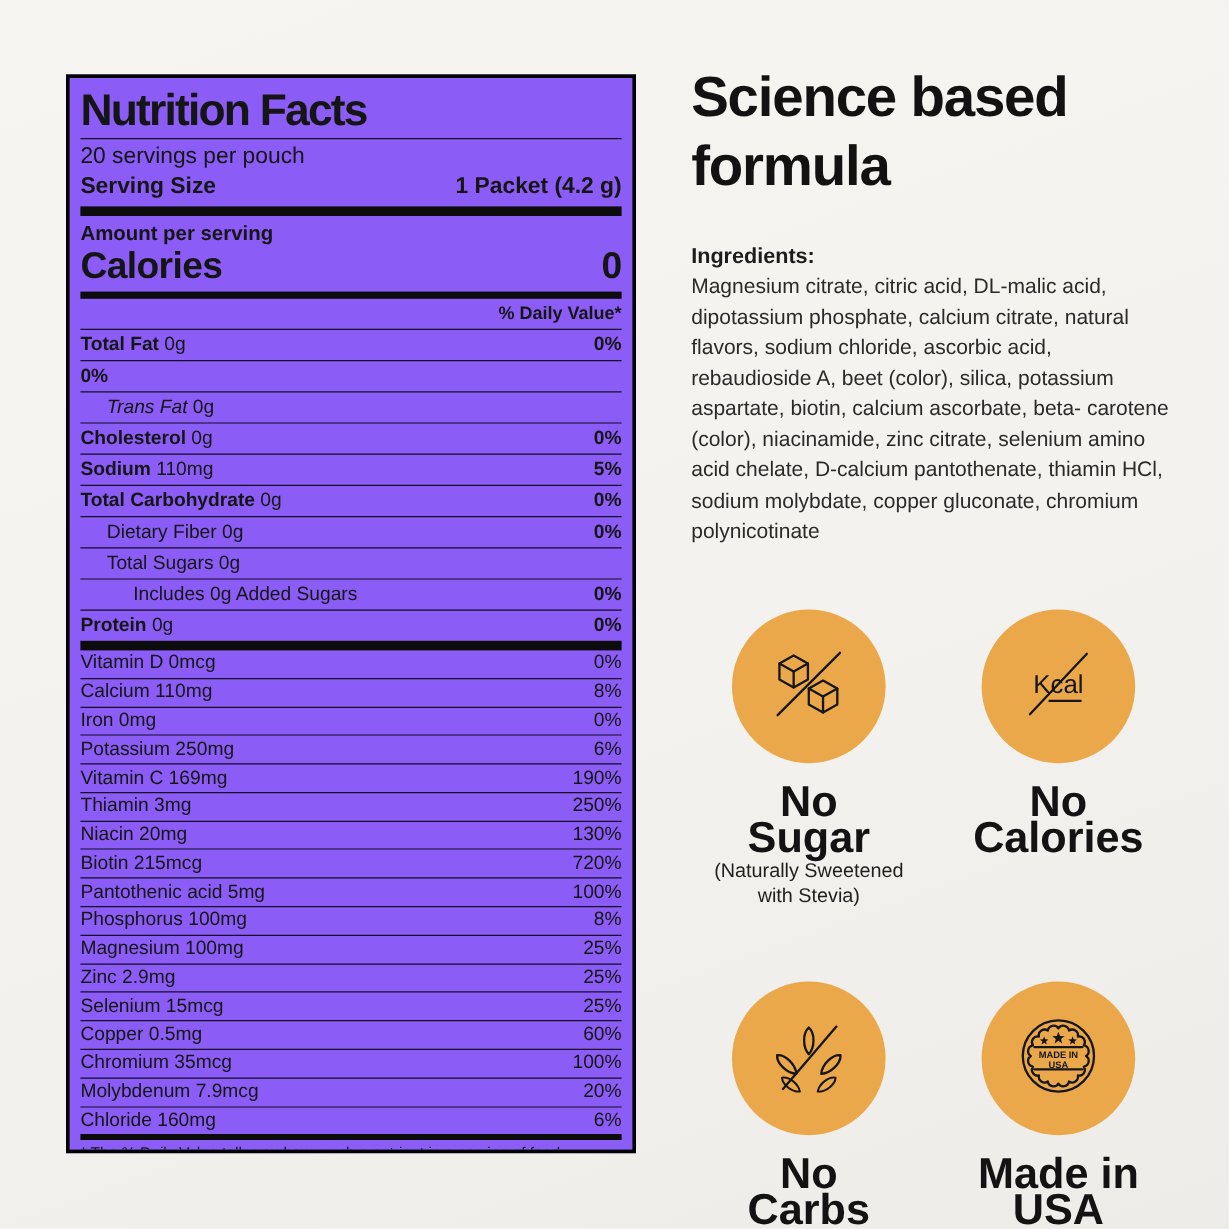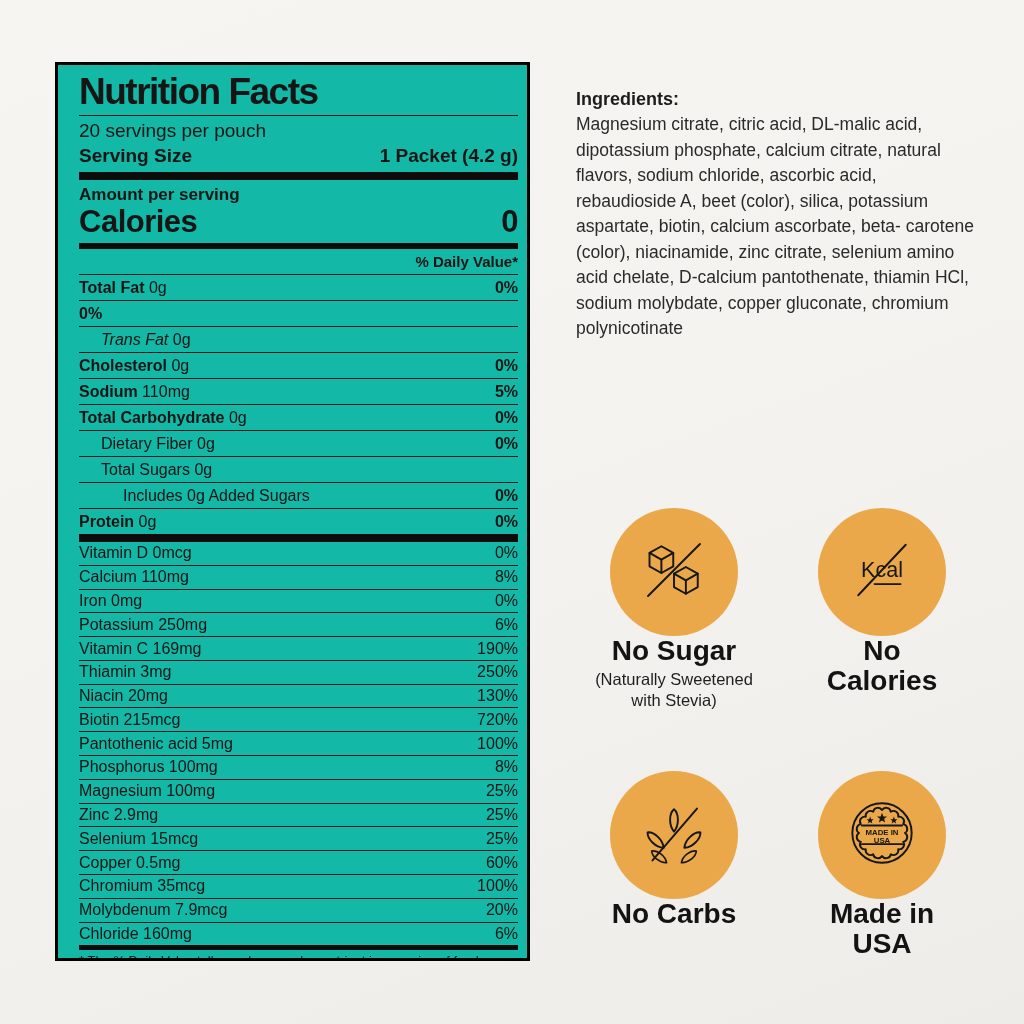--- a/index.html
+++ b/index.html
@@ -6,21 +6,21 @@
   html,body { width:1024px; height:1024px; }
   body {
     font-family:"Liberation Sans", sans-serif;
     background:linear-gradient(160deg,#F7F5F1 0%,#F4F2EE 55%,#EEECE8 100%);
     position:relative; overflow:hidden; color:#151515;
   }
 
   
   .label {
     position:absolute; left:55px; top:62px; width:475px; height:899px;
-    background:#14b8a6; border:3px solid #000; padding:5px 9px 4px 21px;
+    background:#8b5cf6; border:3px solid #000; padding:5px 9px 4px 9px;
     overflow:hidden;
   }
   .nf-title { font-size:37px; font-weight:900; letter-spacing:-1.5px; line-height:42px; padding:1px 0 2px 0; }
   .hairline { border-top:1px solid rgba(0,0,0,.85); }
   .servings { font-size:19px; line-height:24px; padding-top:3px; }
   .ssrow { display:flex; justify-content:space-between; font-weight:700; font-size:19px; line-height:24px; padding:1px 0 4px 0; }
   .bar8 { height:8px; background:#0c0c0c; }
   .bar6 { height:6px; background:#0c0c0c; }
   .bar5 { height:5px; background:#0c0c0c; }
   .amount { font-weight:700; font-size:17px; line-height:20px; padding-top:5px; }
@@ -44,21 +44,21 @@
 
   
   .right { position:absolute; left:576px; top:52px; width:410px; }
   .headline { font-size:47px; line-height:57px; font-weight:800; letter-spacing:-1px; color:#121212; }
   .ing-label { margin-top:34px; font-weight:700; font-size:18px; line-height:26px; color:#1c1c1c; }
   .ing-text { font-size:17.5px; line-height:25.5px; color:#2a2a2a; width:402px; }
 
   .badges { position:absolute; left:570px; top:508px; width:420px; display:grid; grid-template-columns:208px 208px; row-gap:60px; }
   .badge { display:flex; flex-direction:column; align-items:center; }
   .bcircle { width:128px; height:128px; border-radius:50%; background:#EAA84A; display:flex; align-items:center; justify-content:center; }
-  .btitle { font-size:28px; font-weight:700; color:#131313; text-align:center; line-height:30px; max-width:150px; }
+  .btitle { margin-top:17px; font-size:36px; font-weight:700; color:#131313; text-align:center; line-height:30px; max-width:150px; }
   .bsub { margin-top:3px; font-size:16.5px; line-height:21px; color:#1e1e1e; text-align:center; max-width:185px; }
   svg .st { stroke:#161616; stroke-width:2.6; fill:none; stroke-linejoin:round; stroke-linecap:round; }
   svg .fillb { fill:#161616; stroke:none; }
   svg text { font-family:"Liberation Sans", sans-serif; }
 </style>
 </head>
 <body>
 
 <div class="label">
   <div class="nf-title">Nutrition Facts</div>
@@ -186,20 +186,21 @@
     <div class="mrow">
         <span>Chloride 160mg</span>
         <span class="v">6%</span>
       </div>
   </div>
   <div class="bar5"></div>
   <div class="footnote">* The % Daily Value tells you how much a nutrient in a serving of food contributes to a daily diet. 2,000 calories a day is used for general nutrition advice.</div>
 </div>
 
 <div class="right">
+  <div class="headline">Science based formula</div>
   <div class="ing-label">Ingredients:</div>
   <div class="ing-text">Magnesium citrate, citric acid, DL-malic acid, dipotassium phosphate, calcium citrate, natural flavors, sodium chloride, ascorbic acid, rebaudioside A, beet (color), silica, potassium aspartate, biotin, calcium ascorbate, beta- carotene (color), niacinamide, zinc citrate, selenium amino acid chelate, D-calcium pantothenate, thiamin HCl, sodium molybdate, copper gluconate, chromium polynicotinate</div>
 </div>
 
 <div class="badges">
 
   <div class="badge">
     <div class="bcircle">
       <span>
         <svg width="92" height="92" viewBox="0 0 124 124">

